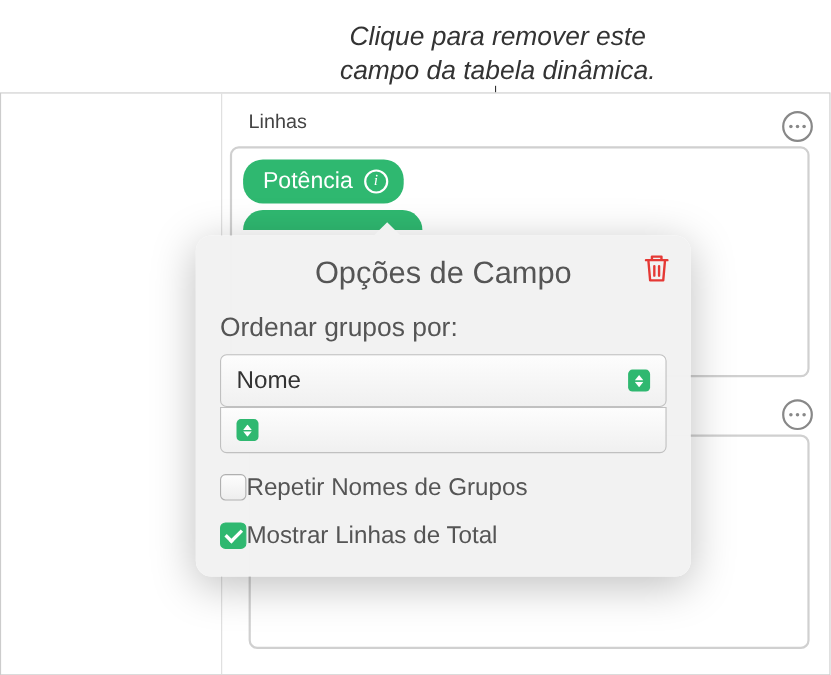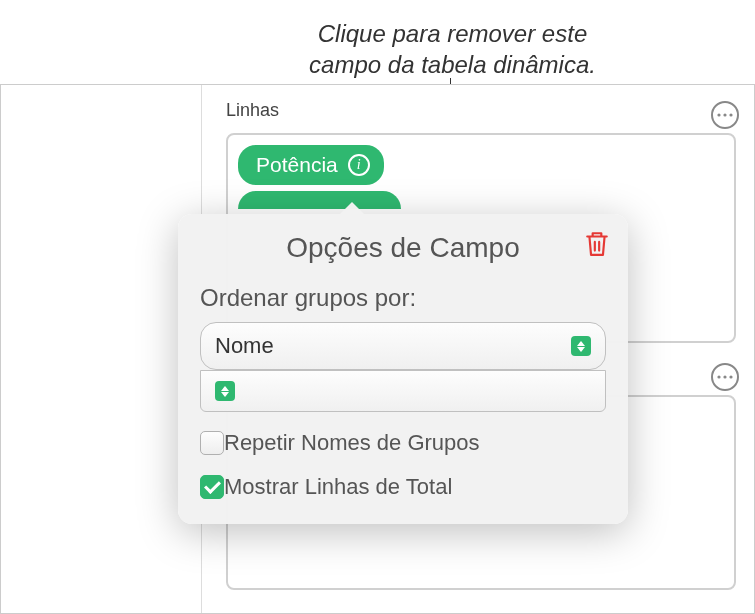--- a/index.html
+++ b/index.html
@@ -66,21 +66,21 @@
       justify-content: center;
       cursor: pointer;
       background: #fff;
     }
     .more-button svg { width: 16px; height: 4px; }
     .more-1 { top: 16px; }
     .more-2 { top: 278px; }
     .section-box {
       position: absolute;
       top: 48px;
-      left: 225px;
+      left: 208px;
       right: 18px;
       height: 210px;
       border: 2px solid #d0d0d0;
       border-radius: 8px;
       background: #fff;
     }
     .section-box-2 {
       position: absolute;
       top: 310px;
       left: 225px;
@@ -163,21 +163,21 @@
     }
     .sort-label {
       font-size: 24px;
       color: #555;
       margin-bottom: 10px;
     }
     .select {
       width: 100%;
       background: linear-gradient(#fdfdfd, #f0f0f0);
       border: 1px solid #c0c0c0;
-      border-radius: 16px;
+      border-radius: 6px;
       padding: 10px 14px;
       font-size: 22px;
       color: #333;
       display: flex;
       justify-content: space-between;
       align-items: center;
       cursor: pointer;
     }
     .select:first-of-type { border-radius: 6px 6px 0 0; margin-bottom: 4px; }
     .select.bottom { border-radius: 0 0 6px 6px; }

